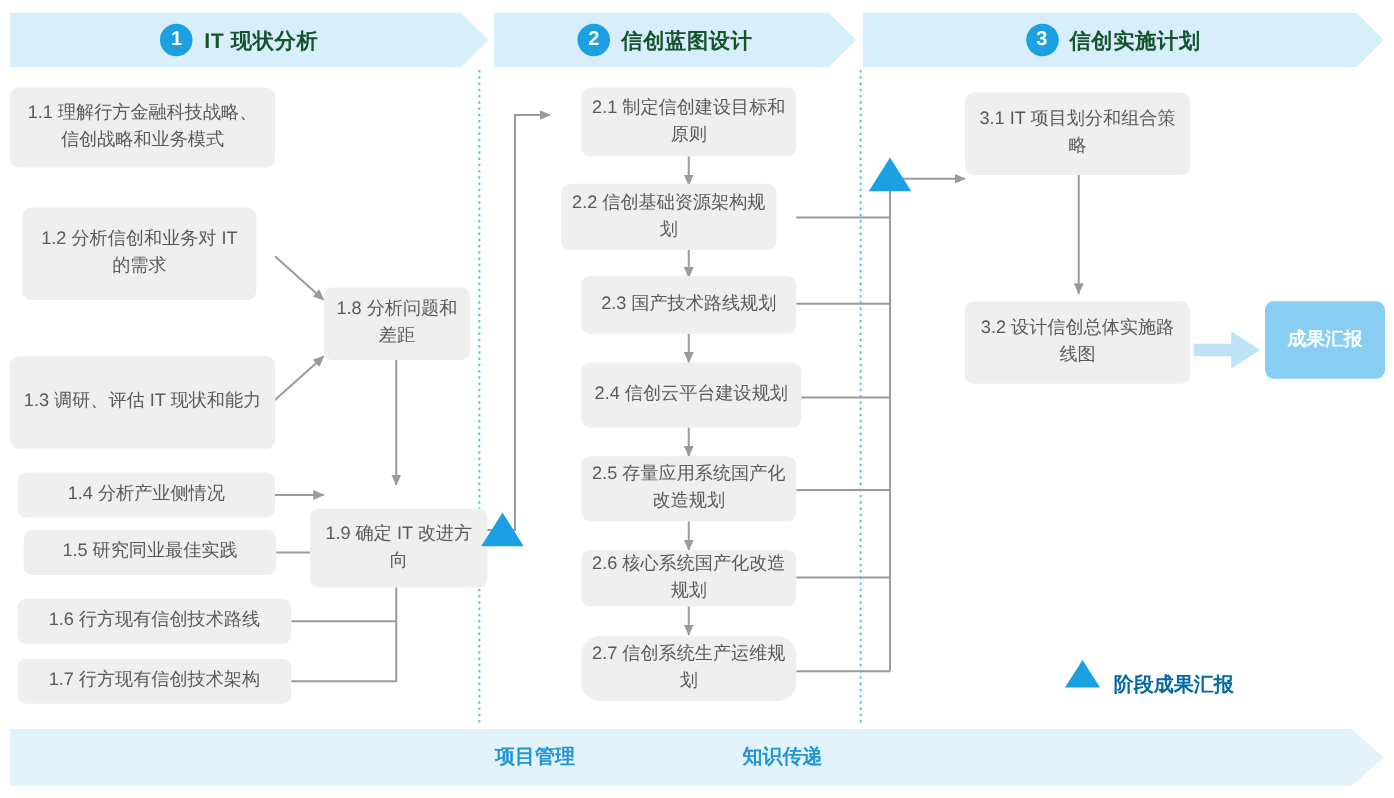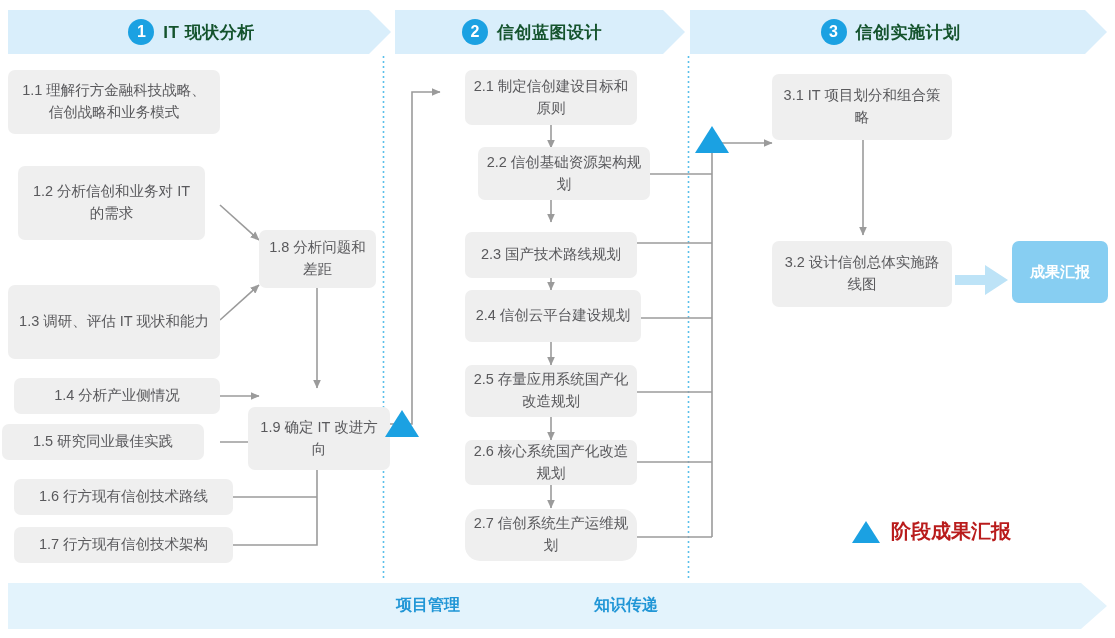--- a/index.html
+++ b/index.html
@@ -42,21 +42,21 @@
     border-left:17px solid transparent;border-right:17px solid transparent;
     border-bottom:27px solid #1ba1e2;
   }
 
   
   .legend{position:absolute;display:flex;align-items:center;gap:11px;}
   .legend .tri-sm{
     width:0;height:0;border-left:14px solid transparent;border-right:14px solid transparent;
     border-bottom:22px solid #1ba1e2;
   }
-  .legend-label{color:#b91c1c;font-size:20px;font-weight:bold;white-space:nowrap;}
+  .legend-label{color:#0369a1;font-size:16px;font-weight:bold;white-space:nowrap;margin-top:20px;}
 
   
   #footer{
     position:absolute;left:8px;top:583px;width:1099px;height:46px;background:#e3f3fc;
     clip-path:polygon(0 0, calc(100% - 26px) 0, 100% 50%, calc(100% - 26px) 100%, 0 100%);
   }
   .footer-label{
     position:absolute;color:#2196d6;font-size:16px;font-weight:bold;white-space:nowrap;
     top:595px;
   }
@@ -139,29 +139,29 @@
 
     <g>
       <path d="M955,275 L985,275 L985,265 L1008,280 L985,295 L985,285 L955,285 z" fill="#bde3f7"></path>
     </g>
   </svg>
 
   <div class="box" style="left:8px;top:70px;width:212px;height:64px;">1.1 理解行方金融科技战略、信创战略和业务模式</div>
   <div class="box" style="left:18px;top:166px;width:187px;height:74px;">1.2 分析信创和业务对 IT 的需求</div>
   <div class="box" style="left:8px;top:285px;width:212px;height:74px;">1.3 调研、评估 IT 现状和能力</div>
   <div class="box" style="left:14px;top:378px;width:206px;height:36px;">1.4 分析产业侧情况</div>
-  <div class="box" style="left:2px;top:424px;width:202px;height:36px;">1.5 研究同业最佳实践</div>
+  <div class="box" style="left:19px;top:424px;width:202px;height:36px;">1.5 研究同业最佳实践</div>
   <div class="box" style="left:14px;top:479px;width:219px;height:36px;">1.6 行方现有信创技术路线</div>
   <div class="box" style="left:14px;top:527px;width:219px;height:36px;">1.7 行方现有信创技术架构</div>
   <div class="box" style="left:259px;top:230px;width:117px;height:58px;">1.8 分析问题和差距</div>
   <div class="box" style="left:248px;top:395px;width:142px;height:63px;margin-top:12px;">1.9 确定 IT 改进方向</div>
 
   <div class="box" style="left:465px;top:70px;width:172px;height:55px;">2.1 制定信创建设目标和原则</div>
-  <div class="box" style="left:478px;top:147px;width:172px;height:53px;">2.2 信创基础资源架构规划</div>
-  <div class="box" style="left:465px;top:221px;width:172px;height:46px;margin-top:11px;">2.3 国产技术路线规划</div>
+  <div class="box" style="left:449px;top:147px;width:172px;height:53px;">2.2 信创基础资源架构规划</div>
+  <div class="box" style="left:465px;top:221px;width:172px;height:46px;">2.3 国产技术路线规划</div>
   <div class="box" style="left:465px;top:290px;width:176px;height:52px;">2.4 信创云平台建设规划</div>
   <div class="box" style="left:465px;top:365px;width:172px;height:52px;">2.5 存量应用系统国产化改造规划</div>
   <div class="box" style="left:465px;top:440px;width:172px;height:45px;">2.6 核心系统国产化改造规划</div>
   <div class="box" style="left:465px;top:509px;width:172px;height:52px;border-radius:15px;">2.7 信创系统生产运维规划</div>
 
   <div class="box" style="left:772px;top:74px;width:180px;height:66px;">3.1 IT 项目划分和组合策略</div>
   <div class="box" style="left:772px;top:241px;width:180px;height:66px;">3.2 设计信创总体实施路线图</div>
   <div class="box result" style="left:1012px;top:241px;width:96px;height:62px;">成果汇报</div>
 
   <div class="tri" style="left:385px;top:410px;"></div>

